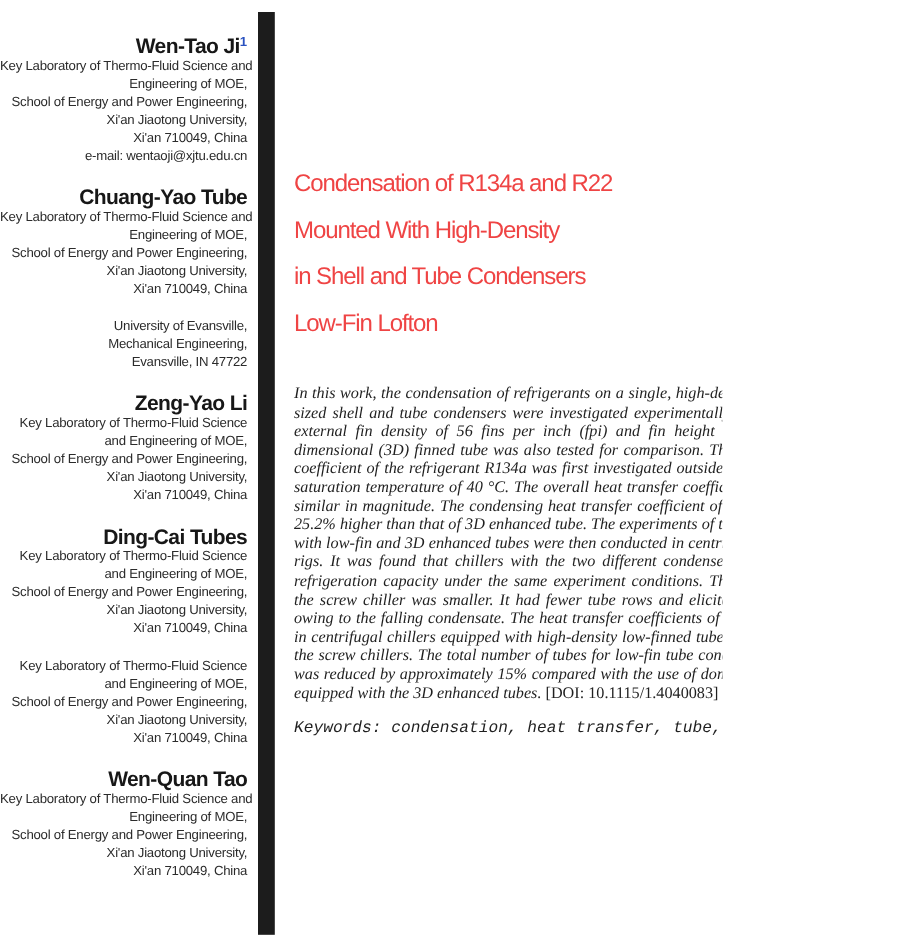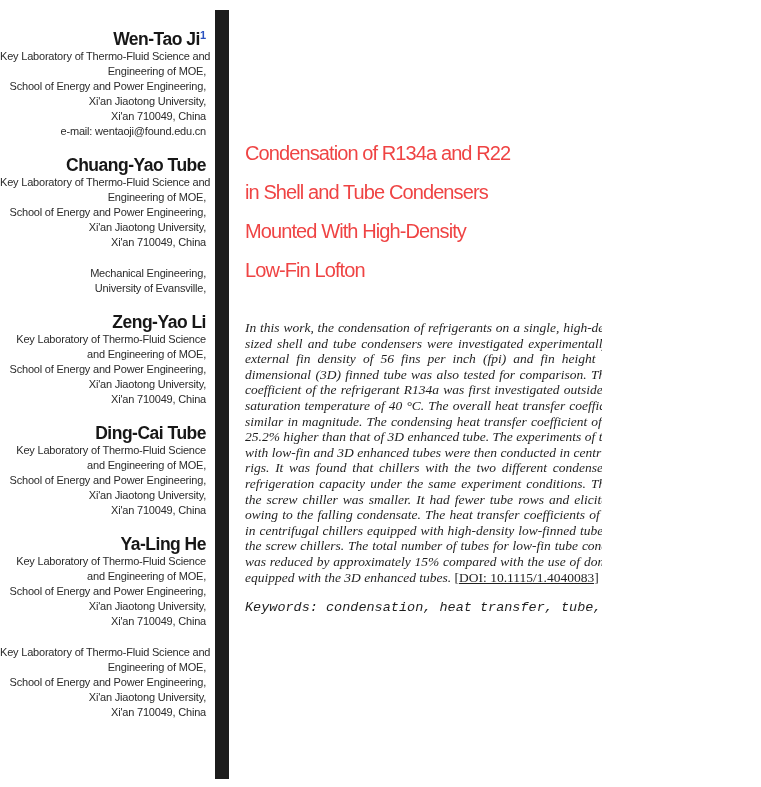--- a/index.html
+++ b/index.html
@@ -78,21 +78,21 @@
 
   .abstract {
     margin: 30px 0 0 0;
     font-family: "Liberation Serif", serif;
     font-style: italic;
     font-size: 13.5px;
     line-height: 15.6px;
     text-align: justify;
     color: #1f1f1f;
   }
-  .doi { font-style: normal; text-decoration: underline; }
+  .doi { font-style: normal; }
 
   .keywords {
     margin: 15px 0 0 0;
     font-family: Liberation Mono, monospace;
     font-style: italic;
     font-size: 13.5px;
     line-height: 16px;
     color: #1f1f1f;
   }
 </style>
@@ -103,81 +103,82 @@
 
   <aside class="left-col">
 
     <div class="author-block">
       <div class="author-name"><span>Wen-Tao Ji</span><span class="fn-sup">1</span></div>
       <div class="aff-line">Key Laboratory of Thermo-Fluid Science and</div>
       <div class="aff-line">Engineering of MOE,</div>
       <div class="aff-line">School of Energy and Power Engineering,</div>
       <div class="aff-line">Xi'an Jiaotong University,</div>
       <div class="aff-line">Xi'an 710049, China</div>
-      <div class="aff-line">e-mail: wentaoji@found.edu.cn</div>
+      <div class="aff-line">e-mail: wentaoji@xjtu.edu.cn</div>
     </div>
 
     <div class="author-block">
       <div class="author-name">Chuang-Yao Tube</div>
       <div class="aff-line">Key Laboratory of Thermo-Fluid Science and</div>
       <div class="aff-line">Engineering of MOE,</div>
       <div class="aff-line">School of Energy and Power Engineering,</div>
       <div class="aff-line">Xi'an Jiaotong University,</div>
       <div class="aff-line">Xi'an 710049, China</div>
     </div>
 
     <div class="author-block">
+      <div class="aff-line">University of Evansville,</div>
       <div class="aff-line">Mechanical Engineering,</div>
-      <div class="aff-line">University of Evansville,</div>
+      <div class="aff-line">Evansville, IN 47722</div>
     </div>
 
     <div class="author-block">
       <div class="author-name">Zeng-Yao Li</div>
       <div class="aff-line">Key Laboratory of Thermo-Fluid Science</div>
       <div class="aff-line">and Engineering of MOE,</div>
       <div class="aff-line">School of Energy and Power Engineering,</div>
       <div class="aff-line">Xi'an Jiaotong University,</div>
       <div class="aff-line">Xi'an 710049, China</div>
     </div>
 
     <div class="author-block">
-      <div class="author-name">Ding-Cai Tube</div>
+      <div class="author-name">Ding-Cai Tubes</div>
       <div class="aff-line">Key Laboratory of Thermo-Fluid Science</div>
       <div class="aff-line">and Engineering of MOE,</div>
       <div class="aff-line">School of Energy and Power Engineering,</div>
       <div class="aff-line">Xi'an Jiaotong University,</div>
       <div class="aff-line">Xi'an 710049, China</div>
     </div>
 
     <div class="author-block">
-      <div class="author-name">Ya-Ling He</div>
       <div class="aff-line">Key Laboratory of Thermo-Fluid Science</div>
       <div class="aff-line">and Engineering of MOE,</div>
       <div class="aff-line">School of Energy and Power Engineering,</div>
       <div class="aff-line">Xi'an Jiaotong University,</div>
       <div class="aff-line">Xi'an 710049, China</div>
     </div>
 
     <div class="author-block">
+      <div class="author-name">Wen-Quan Tao</div>
       <div class="aff-line">Key Laboratory of Thermo-Fluid Science and</div>
       <div class="aff-line">Engineering of MOE,</div>
       <div class="aff-line">School of Energy and Power Engineering,</div>
       <div class="aff-line">Xi'an Jiaotong University,</div>
       <div class="aff-line">Xi'an 710049, China</div>
     </div>
 
   </aside>
 
   <div class="divider"></div>
 
   <main class="right-col">
     <h1 class="title">
       <span class="title-line">Condensation of R134a and R22</span>
+      <span class="title-line">Mounted With High-Density</span>
       <span class="title-line">in Shell and Tube Condensers</span>
-      <span class="title-line">Mounted With High-Density</span>
       <span class="title-line">Low-Fin Lofton</span>
     </h1>
 
     <p class="abstract"><span>In this work, the condensation of refrigerants on a single, high-density, low-fin tube and full-sized shell and tube condensers were investigated experimentally. The low-fin tube had an external fin density of 56 fins per inch (fpi) and fin height 1.023 mm. Another three-dimensional (3D) finned tube was also tested for comparison. The condensing heat transfer coefficient of the refrigerant R134a was first investigated outside a single horizontal tube at saturation temperature of 40 °C. The overall heat transfer coefficients of the two tubes were similar in magnitude. The condensing heat transfer coefficient of the low-fin tube was 16.3–25.2% higher than that of 3D enhanced tube. The experiments of the two condensers mounted with low-fin and 3D enhanced tubes were then conducted in centrifugal and screw chiller test rigs. It was found that chillers with the two different condensers generally had the same refrigeration capacity under the same experiment conditions. The refrigeration capacity of the screw chiller was smaller. It had fewer tube rows and elicited fewer inundation effects owing to the falling condensate. The heat transfer coefficients of the condensers with R134a in centrifugal chillers equipped with high-density low-finned tubes were higher than those in the screw chillers. The total number of tubes for low-fin tube condensers, in the two chillers, was reduced by approximately 15% compared with the use of domestic advanced condensers equipped with the 3D enhanced tubes.</span> <span class="doi">[DOI: 10.1115/1.4040083]</span></p>
 
     <p class="keywords">Keywords: condensation, heat transfer, tube, chiller</p>
   </main>
 
 </div>
 

